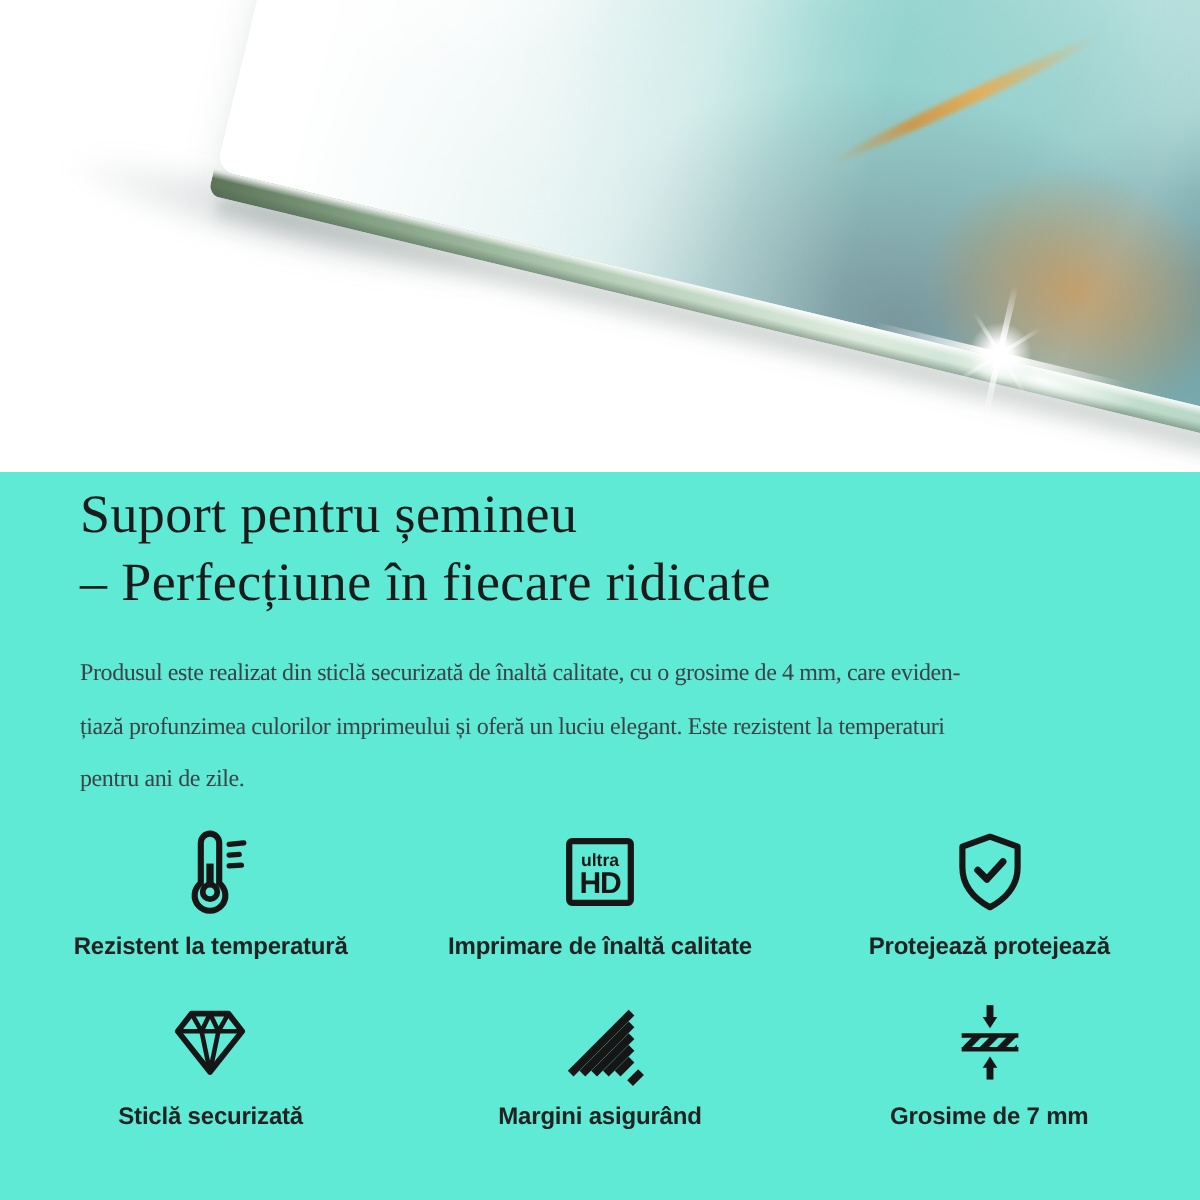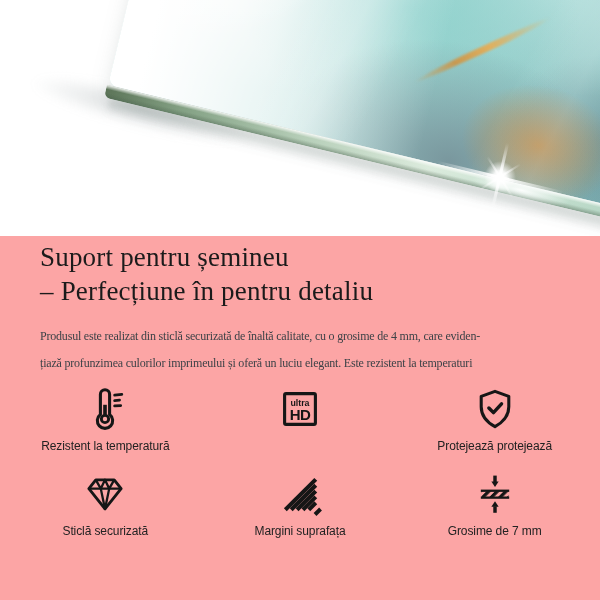--- a/index.html
+++ b/index.html
@@ -1,19 +1,19 @@
 <!DOCTYPE html>
 <html><head>
 <meta charset="utf-8">
 <style>
   * { margin:0; padding:0; box-sizing:border-box; }
   html,body { background:#ffffff; }
   .page {
     position:relative; width:600px; height:600px; overflow:hidden;
-    background:#fca5a5; font-family:"Liberation Sans", sans-serif;
+    background:#5eead4; font-family:"Liberation Sans", sans-serif;
   }
 
   
   .hero { position:absolute; left:0; top:0; width:600px; height:236px; overflow:hidden; background:#fff; }
 
   .panel {
     position:absolute; left:108px; top:-435px; width:760px; height:520px;
     transform:rotate(13.5deg); transform-origin:0 100%;
     border-bottom-left-radius:9px;
     box-shadow:0 16px 24px -9px rgba(105,120,118,.38);
@@ -97,21 +97,21 @@
     line-height:26.5px; color:#3d4247;font-family:Liberation Serif, serif;
   }
 
   
   .features {
     margin:10px 8px 0 8px;
     display:grid; grid-template-columns:repeat(3,1fr); row-gap:18px;
   }
   .feature { display:flex; flex-direction:column; align-items:center; }
   .feat-icon { height:46px; display:flex; align-items:center; justify-content:center; }
-  .feat-label { margin-top:7px; font-size:12px; letter-spacing:-.1px; color:#222222; }
+  .feat-label { margin-top:7px; font-size:12px; letter-spacing:-.1px; color:#222222;font-weight:bold; }
   svg .ink { stroke:#161616; fill:none; }
   svg text { fill:#161616; font-family:"Liberation Sans", sans-serif; font-weight:bold; }
 </style>
 </head>
 <body>
 
 <div class="page">
 
   <div class="hero">
     <div class="corner-shadow"></div>
@@ -127,26 +127,27 @@
         <div class="ray ray2"></div>
       <div class="ray ray3"></div>
         <div class="ray ray4"></div>
       <div class="core"></div>
     </div>
   </div>
 
   <div class="content">
     <h1 class="title">
       <span>Suport pentru șemineu</span><br>
-      <span>– Perfecțiune în pentru detaliu</span>
+      <span>– Perfecțiune în fiecare ridicate</span>
     </h1>
 
     <div class="intro">
       <div class="line">Produsul este realizat din sticlă securizată de înaltă calitate, cu o grosime de 4 mm, care eviden-</div>
       <div class="line">țiază profunzimea culorilor imprimeului și oferă un luciu elegant. Este rezistent la temperaturi</div>
+      <div class="line">pentru ani de zile.</div>
     </div>
 
     <div class="features">
 
       <div class="feature">
         <div class="feat-icon">
           <svg width="46" height="46" viewBox="0 0 24 24">
             <path class="ink" stroke-width="1.6" d="M9.6 14.9 V4.4 A2.4 2.4 0 0 1 14.4 4.4 V14.9 A4 4 0 1 1 9.6 14.9 Z"></path>
             <circle class="ink" stroke-width="1.5" cx="12" cy="17.2" r="1.9"></circle>
             <line class="ink" stroke-width="1.9" x1="12" y1="9.8" x2="12" y2="15"></line>
@@ -159,20 +160,21 @@
       </div>
 
       <div class="feature">
         <div class="feat-icon">
           <svg width="44" height="44" viewBox="0 0 24 24">
             <rect class="ink" stroke-width="1.7" x="3.6" y="3.6" width="16.8" height="16.8" rx="0.8"></rect>
             <text x="12" y="10.3" text-anchor="middle" font-size="4.8">ultra</text>
             <text x="12" y="17.8" text-anchor="middle" font-size="8.2" letter-spacing="-0.3">HD</text>
           </svg>
         </div>
+        <div class="feat-label">Imprimare de înaltă calitate</div>
       </div>
 
       <div class="feature">
         <div class="feat-icon">
           <svg width="46" height="46" viewBox="0 0 24 24">
             <path class="ink" stroke-width="1.6" stroke-linejoin="round" d="M12 2.8 L19.2 5.4 V10.8 C19.2 15.7 16.2 18.9 12 21.2 C7.8 18.9 4.8 15.7 4.8 10.8 V5.4 Z"></path>
             <path class="ink" stroke-width="1.8" stroke-linecap="round" stroke-linejoin="round" d="M8.8 11.5 L11.2 13.9 L15.4 9.3"></path>
           </svg>
         </div>
         <div class="feat-label">Protejează protejează</div>
@@ -196,21 +198,21 @@
             <g class="ink" stroke-width="2.2">
               <line x1="4" y1="20.6" x2="20.6" y2="4"></line>
               <line x1="7.2" y1="20.6" x2="20.6" y2="7.2"></line>
               <line x1="10.4" y1="20.6" x2="20.6" y2="10.4"></line>
               <line x1="13.6" y1="20.6" x2="20.6" y2="13.6"></line>
               <line x1="16.8" y1="20.6" x2="20.6" y2="16.8"></line>
               <line x1="20.2" y1="23.2" x2="23.2" y2="20.2"></line>
             </g>
           </svg>
         </div>
-        <div class="feat-label">Margini suprafața</div>
+        <div class="feat-label">Margini asigurând</div>
       </div>
 
       <div class="feature">
         <div class="feat-icon">
           <svg width="46" height="46" viewBox="0 0 24 24">
             <defs>
               <pattern id="hatch" width="3.2" height="3.2" patternUnits="userSpaceOnUse" patternTransform="rotate(45)">
                 <rect width="1.7" height="3.2" fill="#161616"></rect>
               </pattern>
             </defs>

